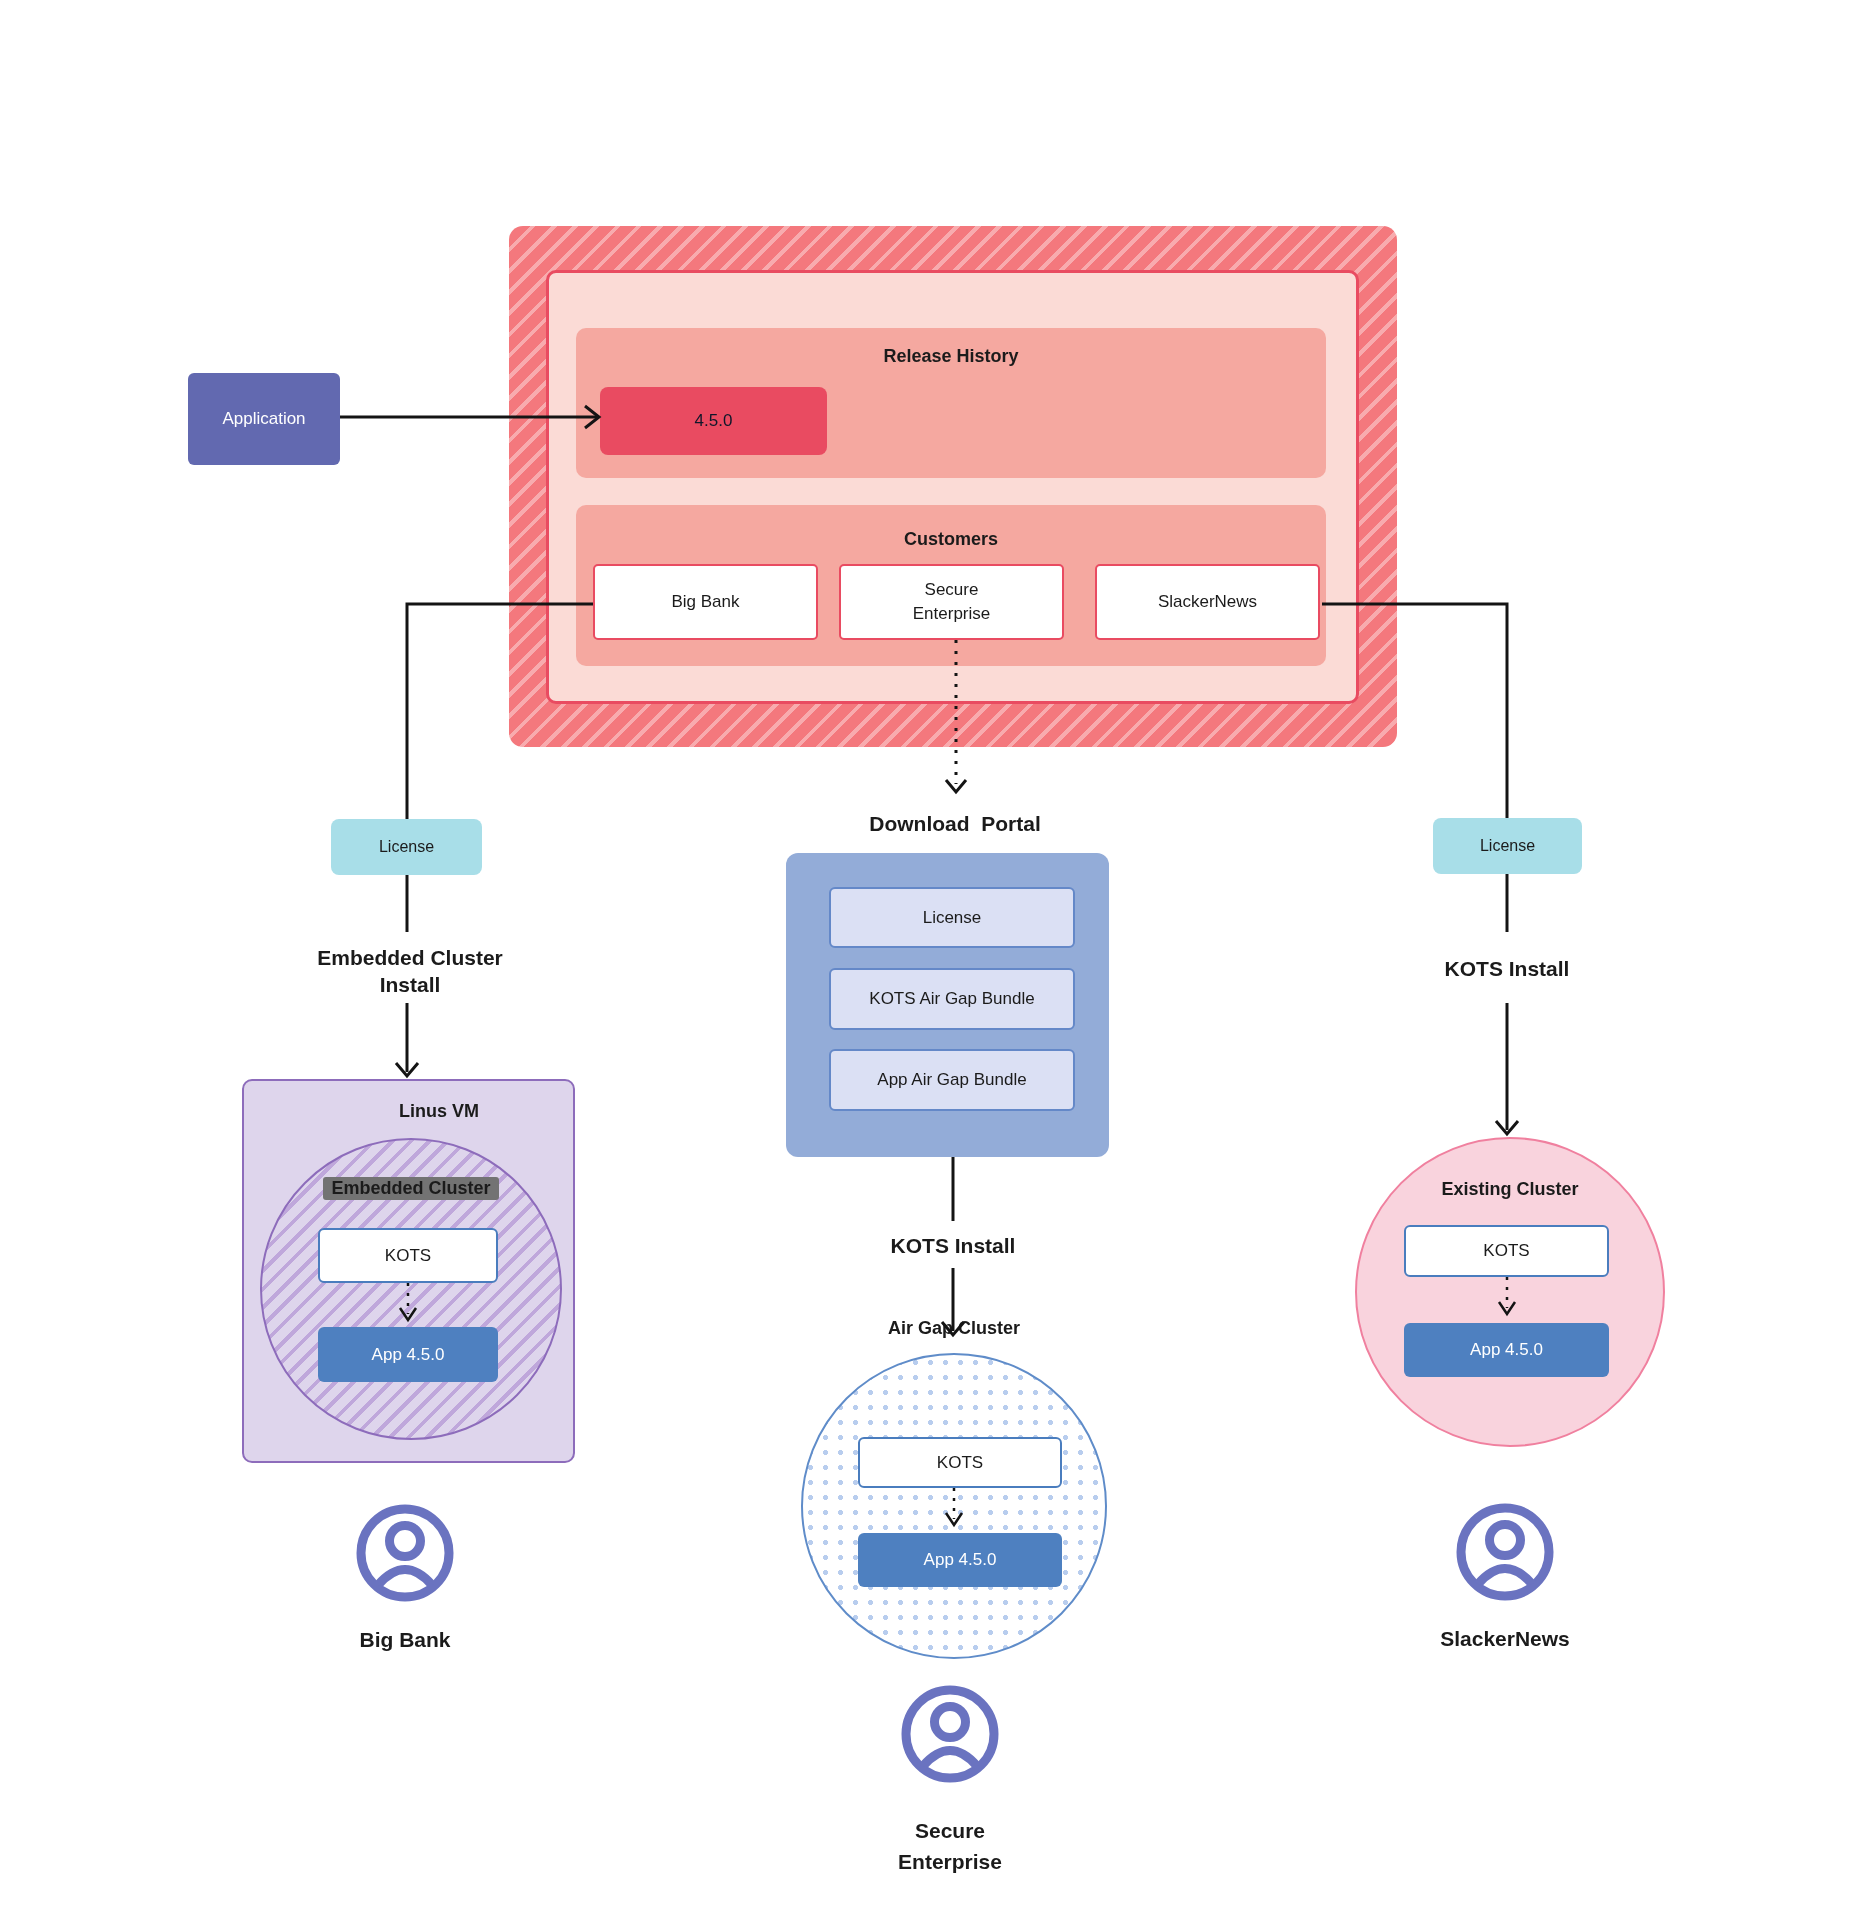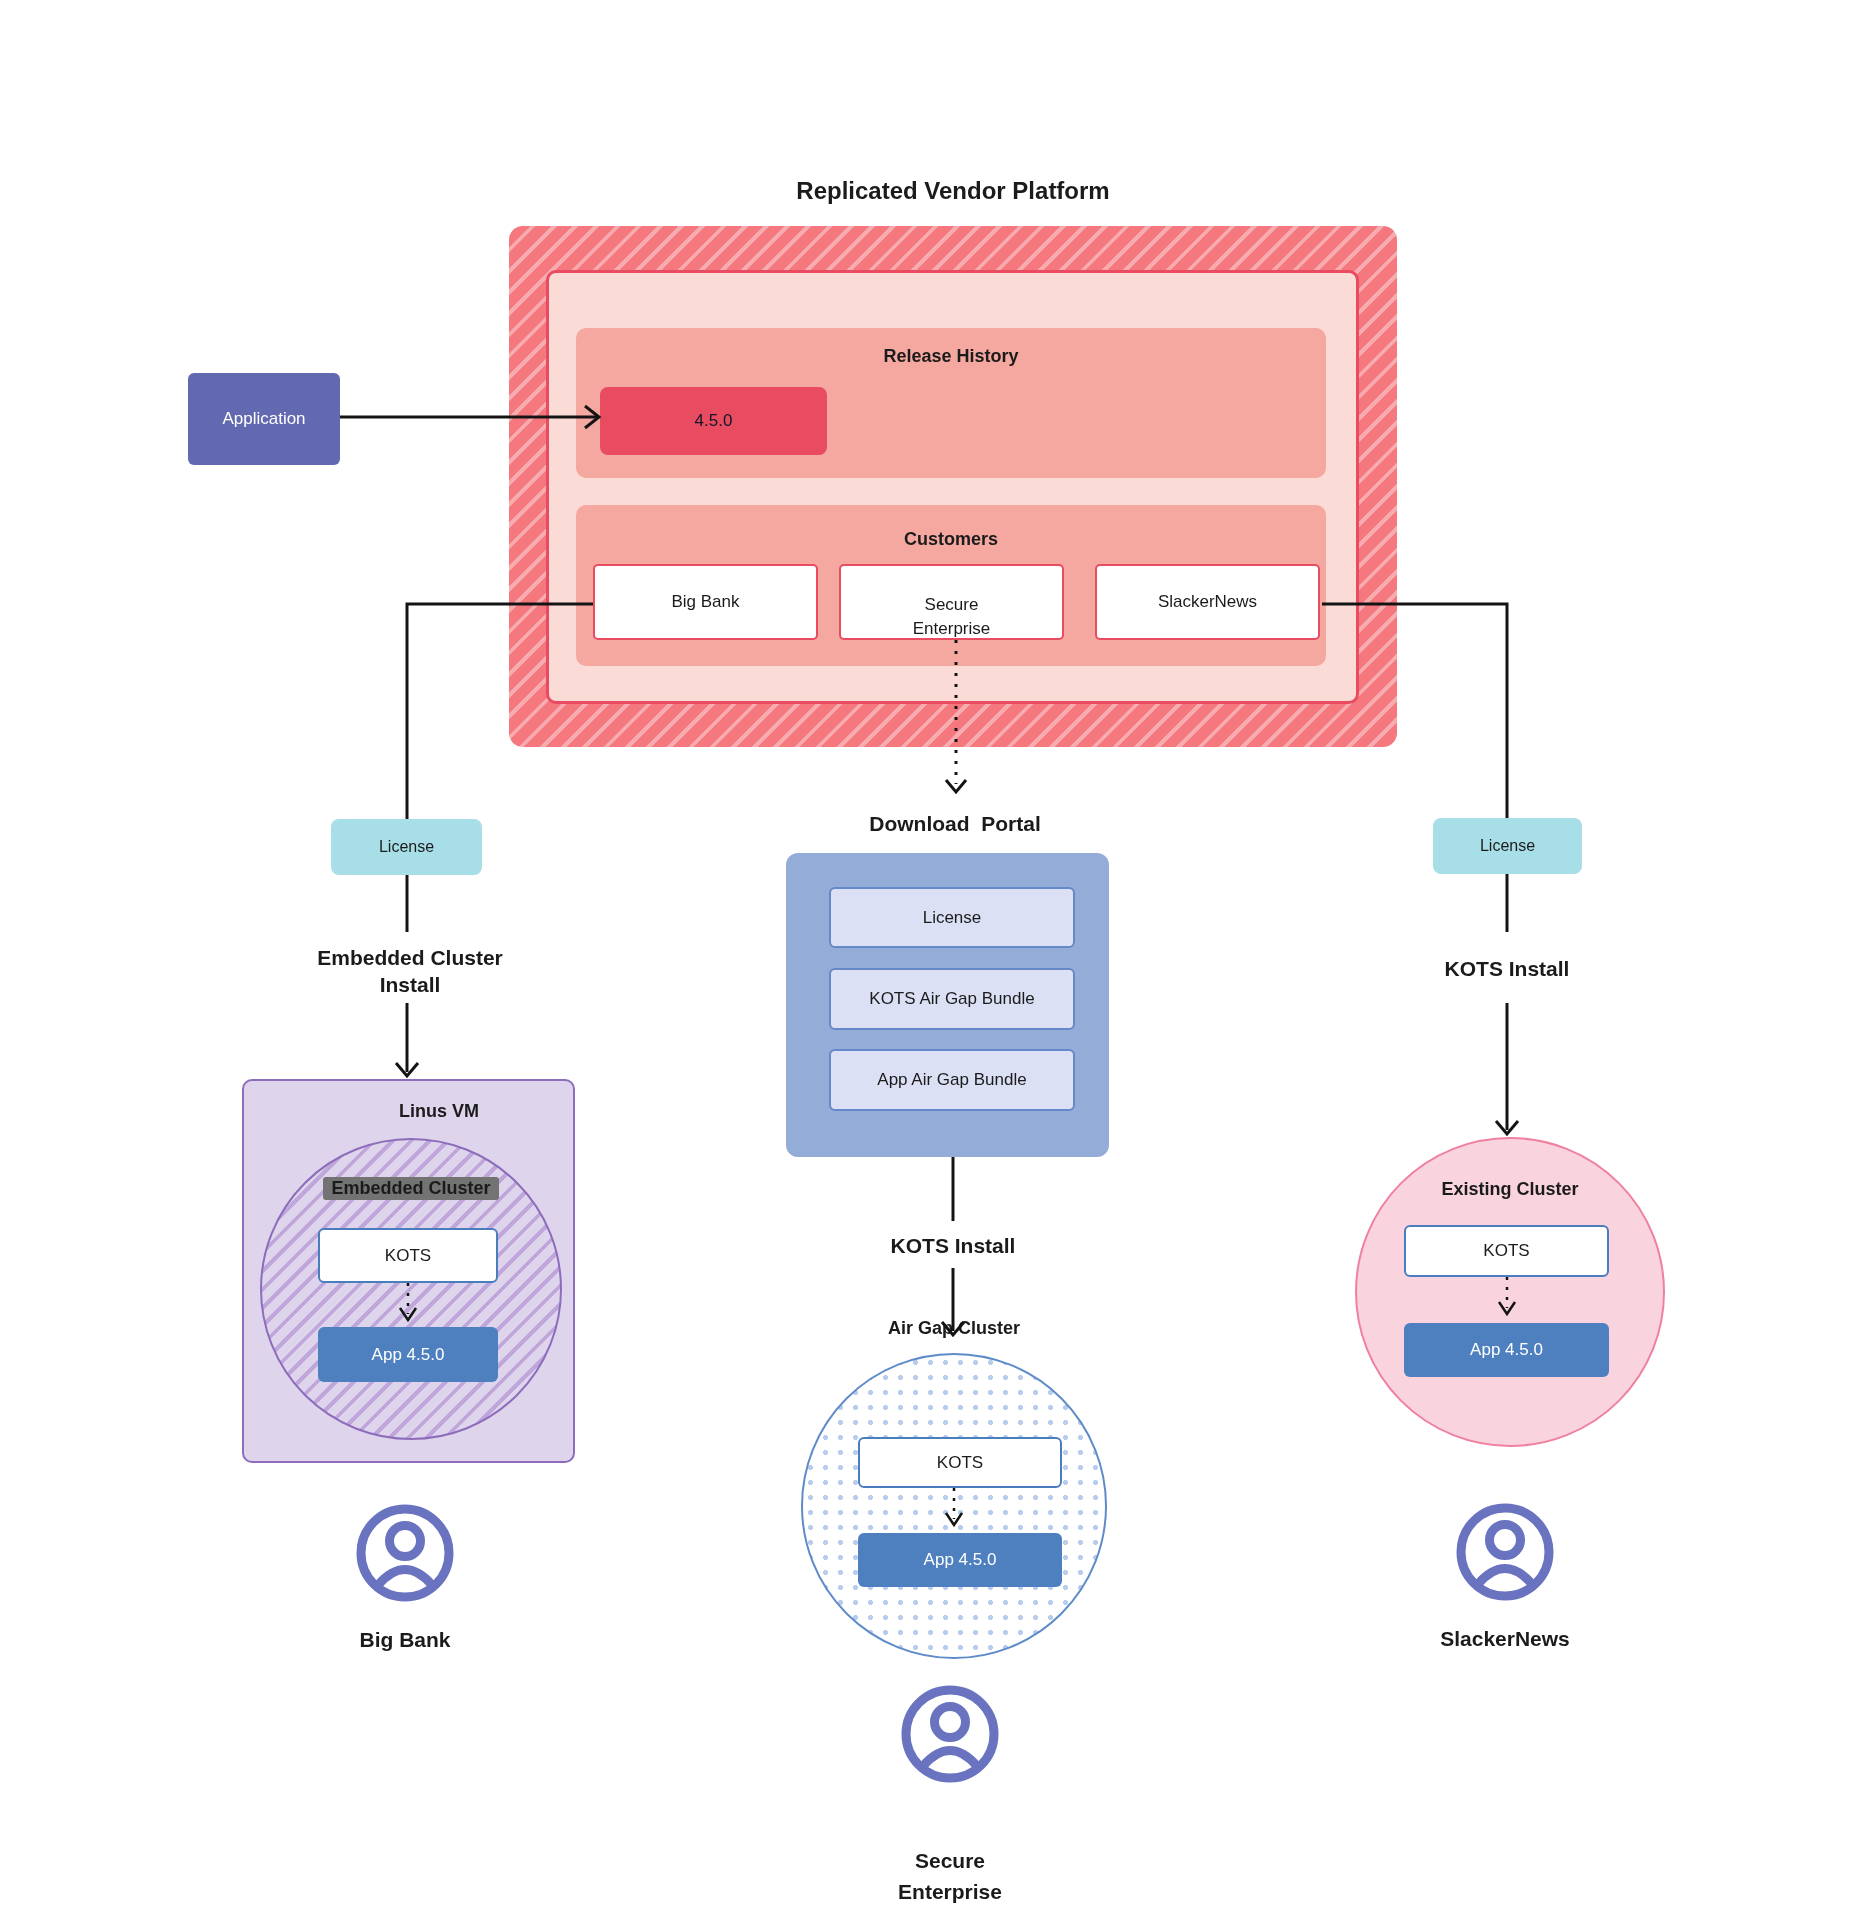--- a/index.html
+++ b/index.html
@@ -37,30 +37,29 @@
   .dot-circle{
     border-radius:50%;border:2.5px solid #5F8CC9;background-color:#ffffff;
     background-image:radial-gradient(#B8CDEE 2.5px,transparent 2.8px);
     background-size:15px 15px;
   }
   .pink-circle{border-radius:50%;border:2.5px solid #F0809F;background:#F9D3DD;}
   .kots{background:#ffffff;border:2.5px solid #4A7DBE;border-radius:6px;}
   .appblue{background:#4E80C0;border-radius:6px;color:#ffffff;}
   .halo{display:inline-block;padding:1px 8px;border-radius:3px;}
   .pre{white-space:pre;}
-  .wrap-narrow{display:inline-block;max-width:135px;margin-top:30px;}
+  .wrap-narrow{display:inline-block;max-width:135px;}
   svg.overlay{position:absolute;left:0;top:0;z-index:30;pointer-events:none;}
   .icon-wrap{z-index:5;}
 </style>
 </head>
 <body>
 
 <div id="stage">
 
-  <div class="abs title center" style="left:553px;top:176px;width:800px;height:30px;">Replicated Vendor Platform</div>
 
   <div class="abs striped-red" style="left:509px;top:226px;width:888px;height:521px;"></div>
 
   <div class="abs stable" style="left:546px;top:270px;width:813px;height:434px;"></div>
 
   <div class="abs salmon" style="left:576px;top:328px;width:750px;height:150px;"></div>
   <div class="abs section-label" style="left:576px;top:346px;width:750px;">Release History</div>
   <div class="abs rel-current center box-label" style="left:600px;top:387px;width:227px;height:68px;">4.5.0</div>
 
   <div class="abs salmon" style="left:576px;top:505px;width:750px;height:161px;"></div>

